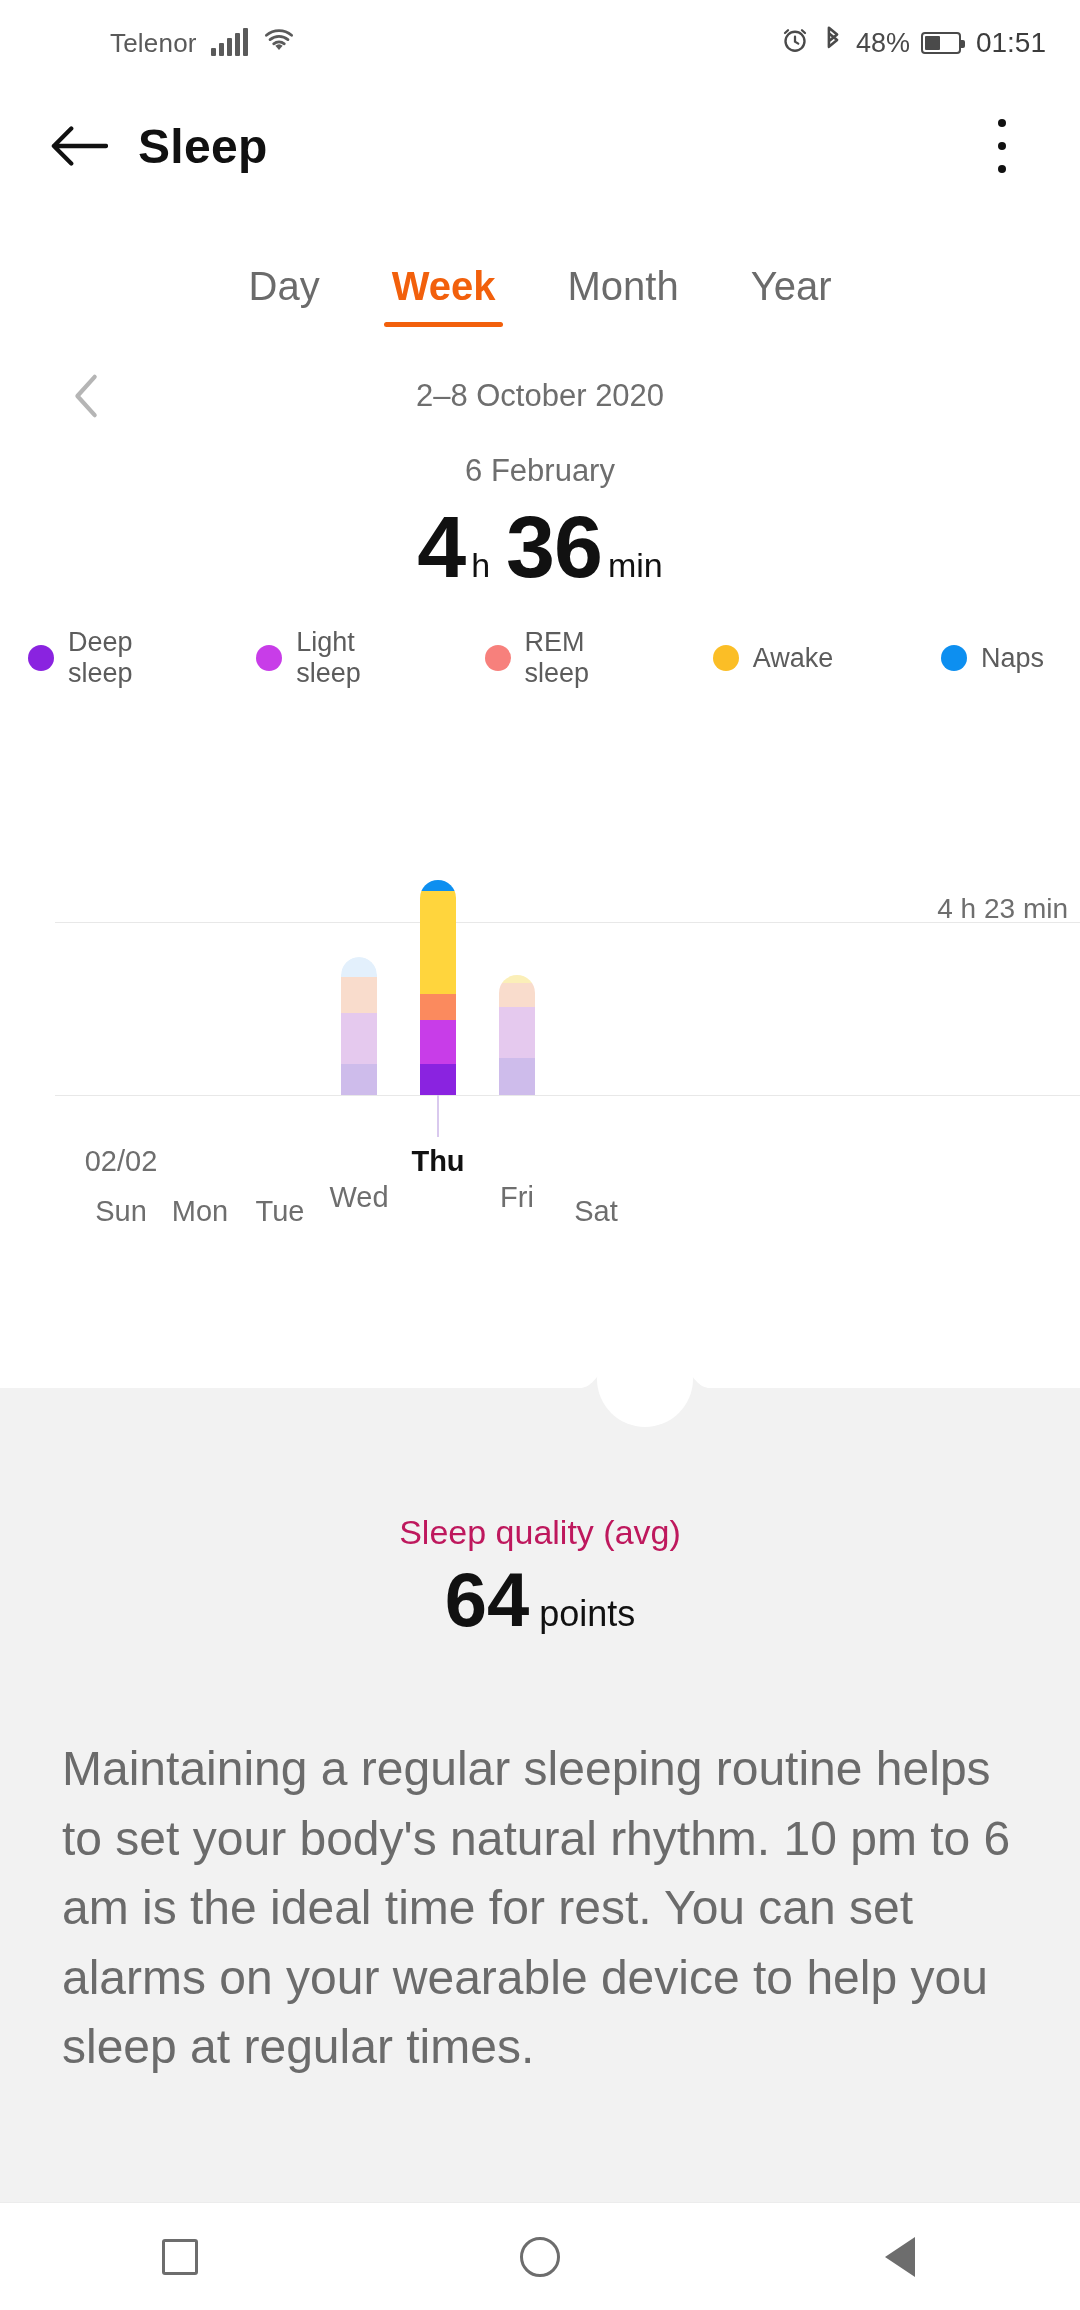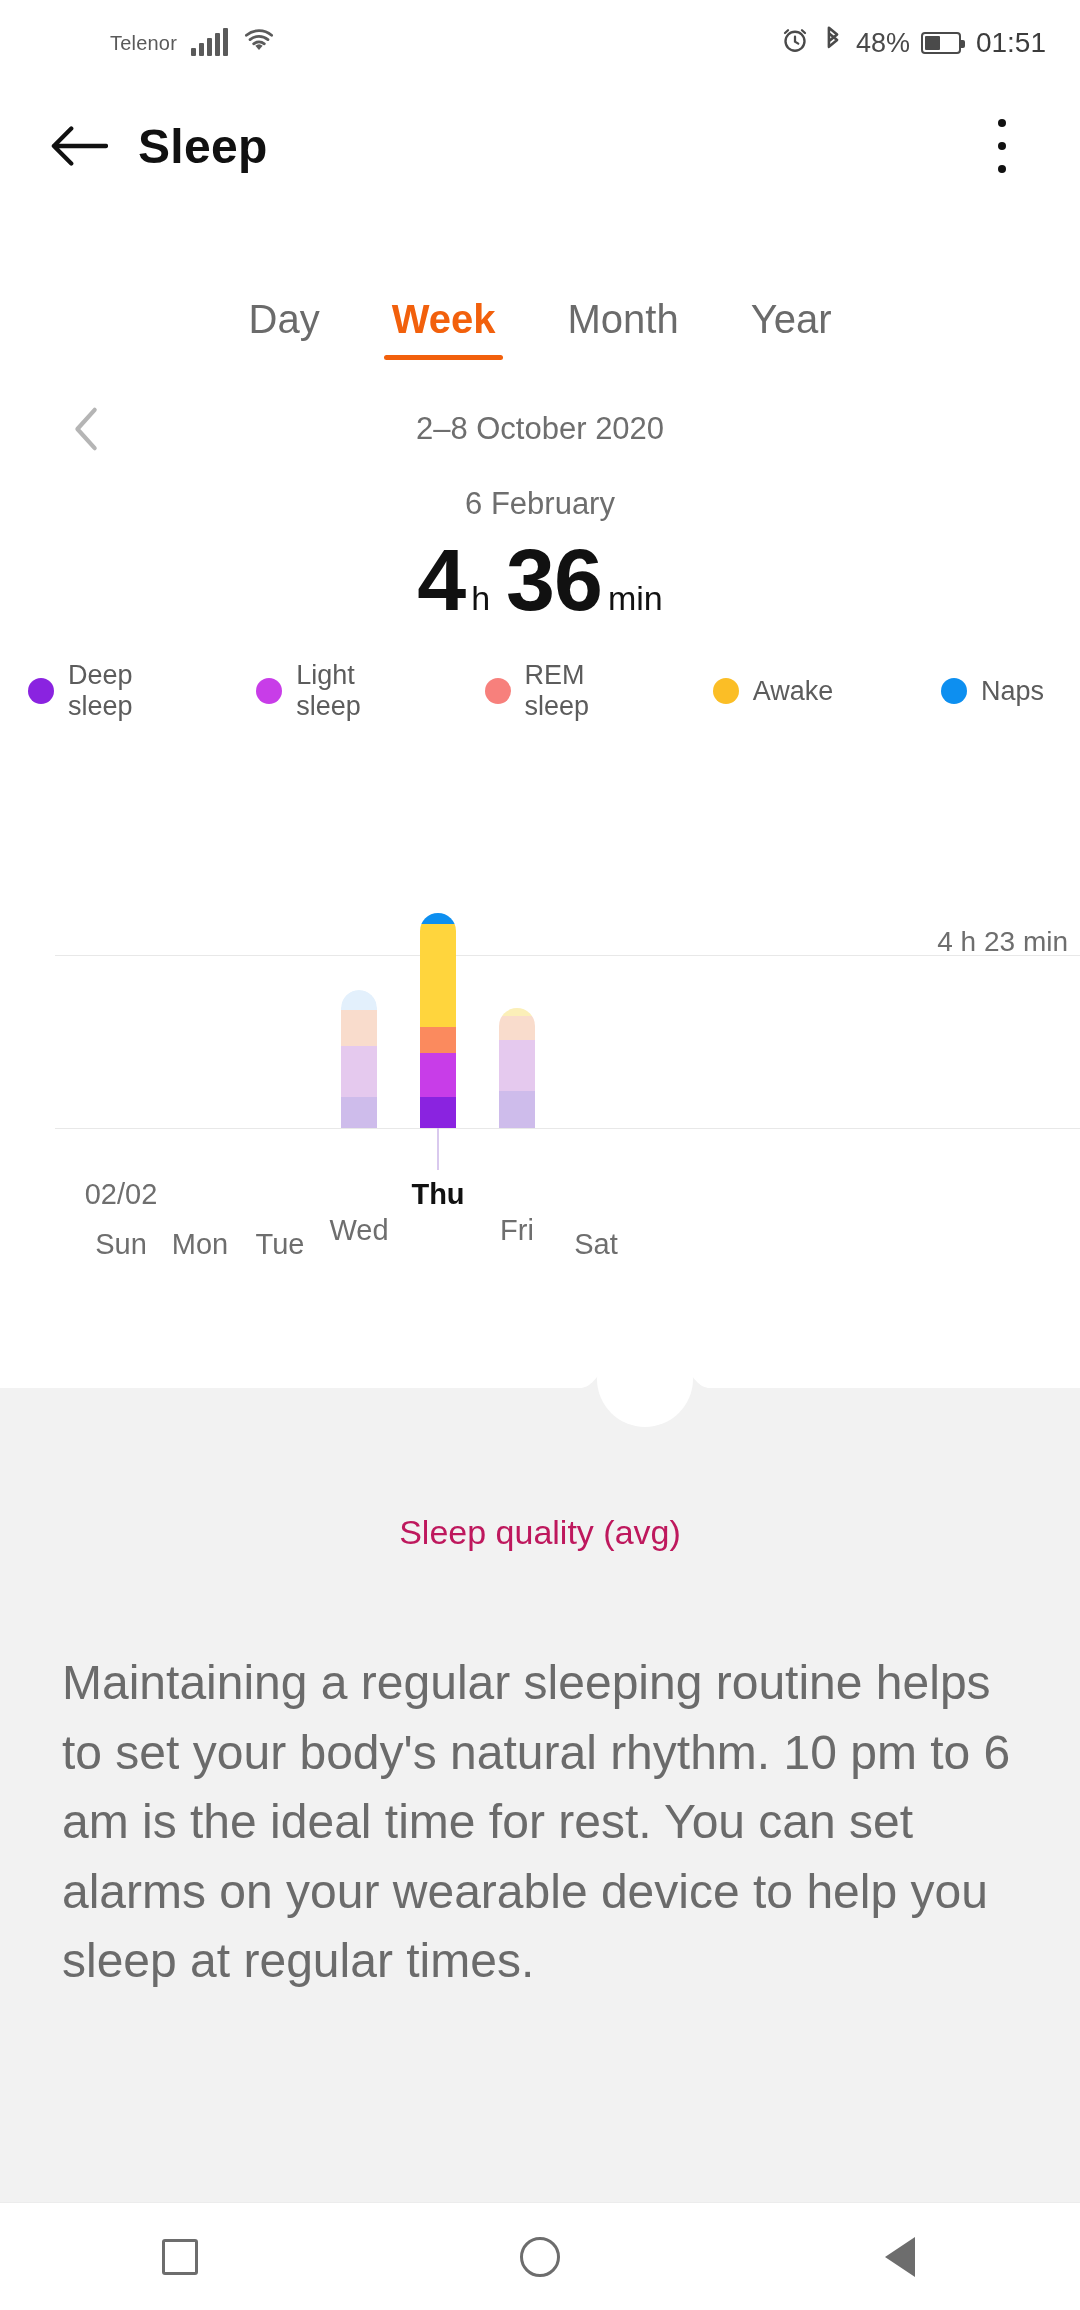--- a/index.html
+++ b/index.html
@@ -12,21 +12,21 @@
     position:relative;
   }
 
   
   .statusbar{
     height:86px; display:flex; align-items:center;
     padding:0 34px; font-size:27px; color:#5a5a5a;
   }
   .sb-left{ display:flex; align-items:center; gap:14px; margin-left:76px; }
   .sb-right{ display:flex; align-items:center; gap:11px; margin-left:auto; }
-  .carrier{ font-size:20px; color:#5a5a5a; letter-spacing:.2px;}
+  .carrier{ font-size:26px; color:#5a5a5a; letter-spacing:.2px;}
   .signal{ display:flex; align-items:flex-end; gap:3px; height:26px; }
   .signal i{ width:5px; background:#5a5a5a; border-radius:1px; display:block;}
   .signal i:nth-child(1){height:8px}
   .signal i:nth-child(2){height:13px}
   .signal i:nth-child(3){height:18px}
   .signal i:nth-child(4){height:23px}
   .signal i:nth-child(5){height:28px}
   .batt-pct{ font-size:27px; color:#4a4a4a; }
   .battery{ width:40px;height:22px;border:2.5px solid #4a4a4a;border-radius:4px;position:relative;display:flex;align-items:center;padding:2px;}
   .battery::after{content:"";position:absolute;right:-6px;top:6px;width:4px;height:8px;background:#4a4a4a;border-radius:0 2px 2px 0;}
@@ -34,21 +34,21 @@
   .clock{ font-size:28px;color:#3c3c3c; margin-left:4px;}
 
   
   .appbar{ height:120px; display:flex; align-items:center; padding:0 48px; }
   .back-arrow{ width:62px;height:62px; display:flex;align-items:center;justify-content:center; }
   .page-title{ font-size:48px; font-weight:bold; margin-left:28px; color:#111; letter-spacing:.3px;}
   .overflow{ margin-left:auto; width:60px;height:66px; display:flex;flex-direction:column;align-items:center;justify-content:space-between;padding:6px 0;}
   .overflow span{ width:8px;height:8px;border-radius:50%;background:#111;display:block;}
 
   
-  .tabs{ display:flex; justify-content:center; align-items:flex-start; gap:52px; margin-top:91px;}
+  .tabs{ display:flex; justify-content:center; align-items:flex-start; gap:52px; margin-top:58px;}
   .tab{ font-size:40px; color:#6b6b6b; padding:0 10px 18px; position:relative; }
   .tab.active{ color:#F2600C; font-weight:bold; }
   .tab.active::after{ content:""; position:absolute; left:2px; right:2px; bottom:0; height:5px; background:#F2600C; border-radius:3px;}
 
   
   .weeknav{ position:relative; height:70px; margin-top:34px; display:flex; align-items:center; justify-content:center;}
   .chev-left{ position:absolute; left:62px; top:50%; transform:translateY(-50%); width:50px;height:50px;display:flex;align-items:center;justify-content:center;}
   .week-range{ font-size:31px; color:#6e6e6e; }
 
   
@@ -247,20 +247,24 @@
 </div>
 
 <div class="gray-panel" style="top:1388px; height:922px;">
   <svg width="1080" height="70" viewBox="0 0 1080 70" style="position:absolute;top:-36px;left:0;">
     <path d="M0,36 L580,36 C600,36 600,0 645,0 C690,0 690,36 710,36 L1080,36 L1080,70 L0,70 Z" fill="#f2f2f2"></path>
   </svg>
   <div class="notch" style="left:597px; top:-57px;"></div>
 
   <div class="quality" style="padding-top:125px;">
     <div class="q-title">Sleep quality (avg)</div>
+    <div class="q-val">
+      <span class="q-num">64</span>
+      <span class="q-unit">points</span>
+    </div>
   </div>
 
   <div class="body-copy" style="padding-top:80px;">
     <p class="p2">Maintaining a regular sleeping routine helps to set your body's natural rhythm. 10 pm to 6 am is the ideal time for rest. You can set alarms on your wearable device to help you sleep at regular times.</p>
   </div>
 </div>
 
 <div class="navbar">
   <div class="nav-btn">
       <span class="nav-sq"></span>

